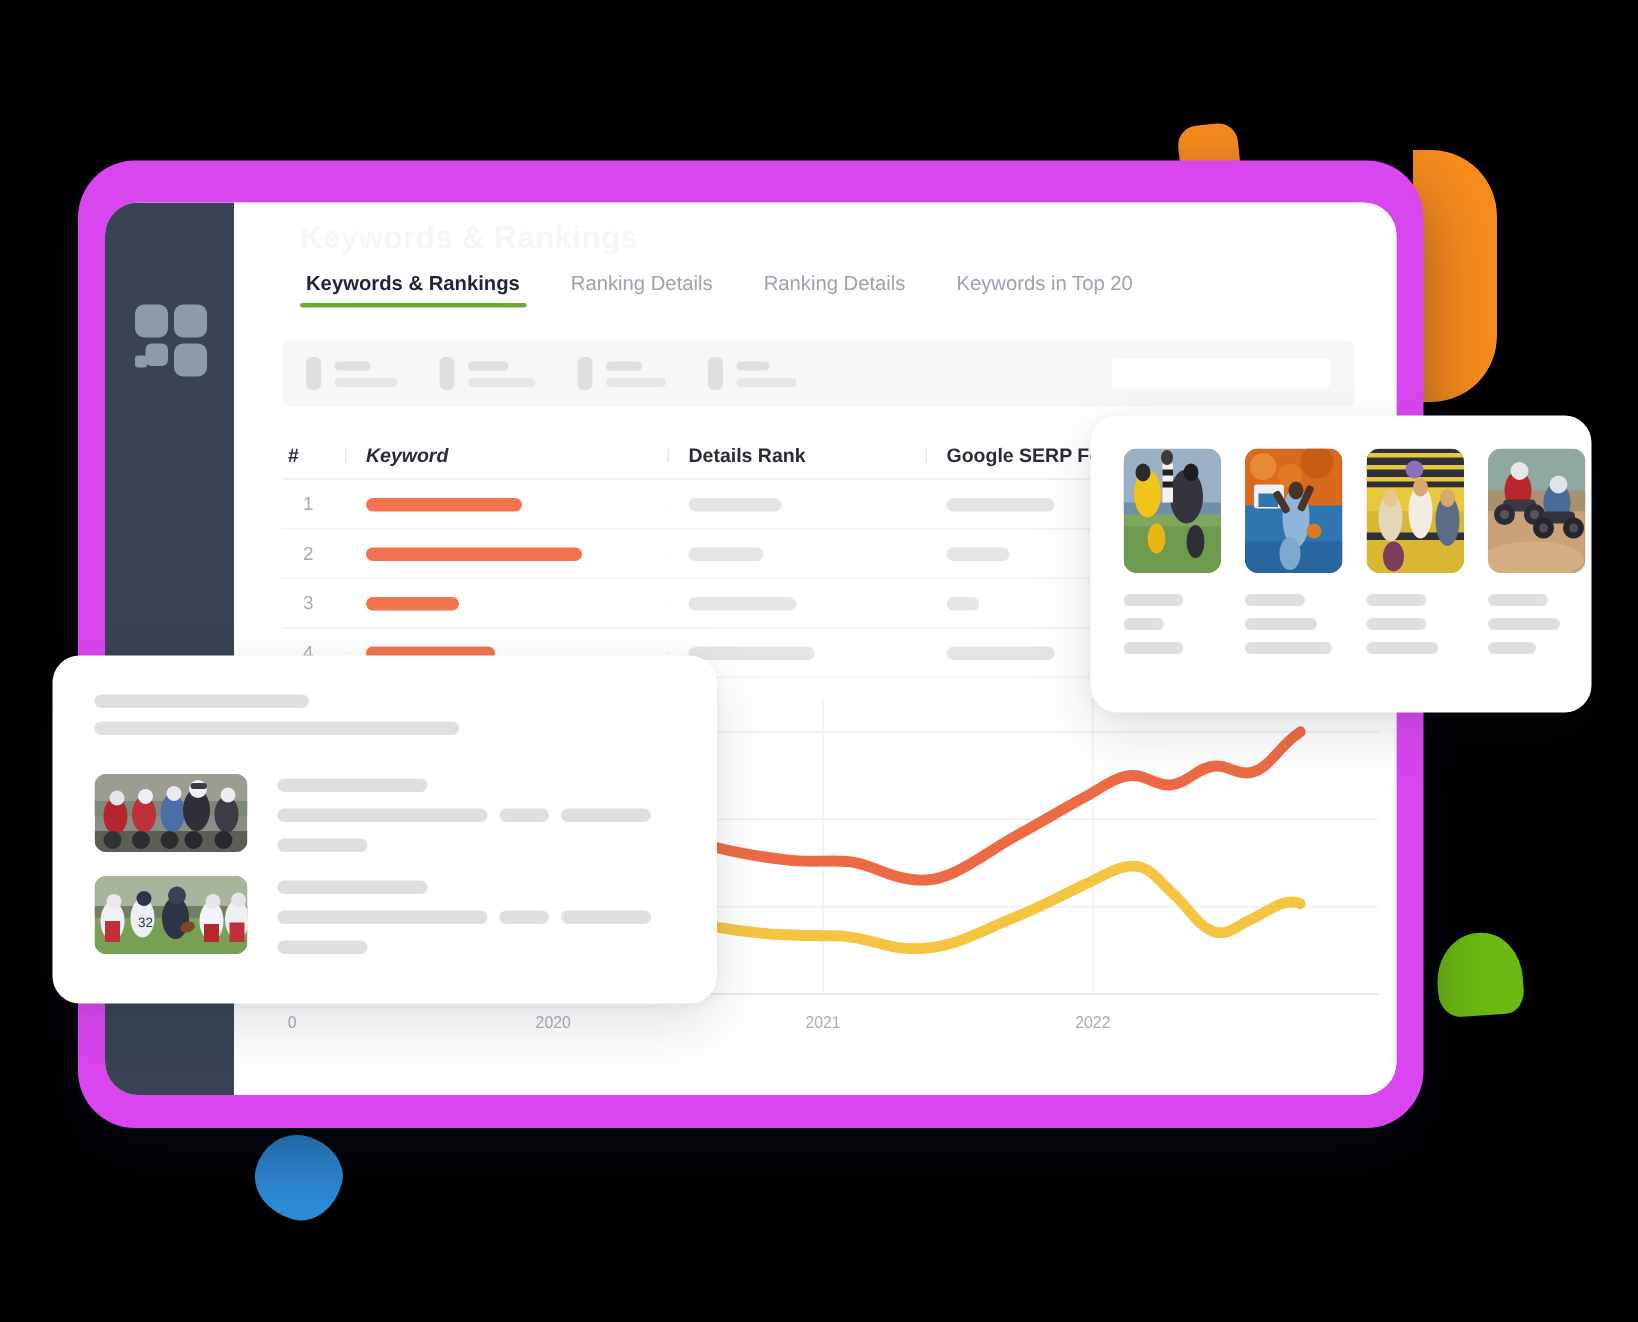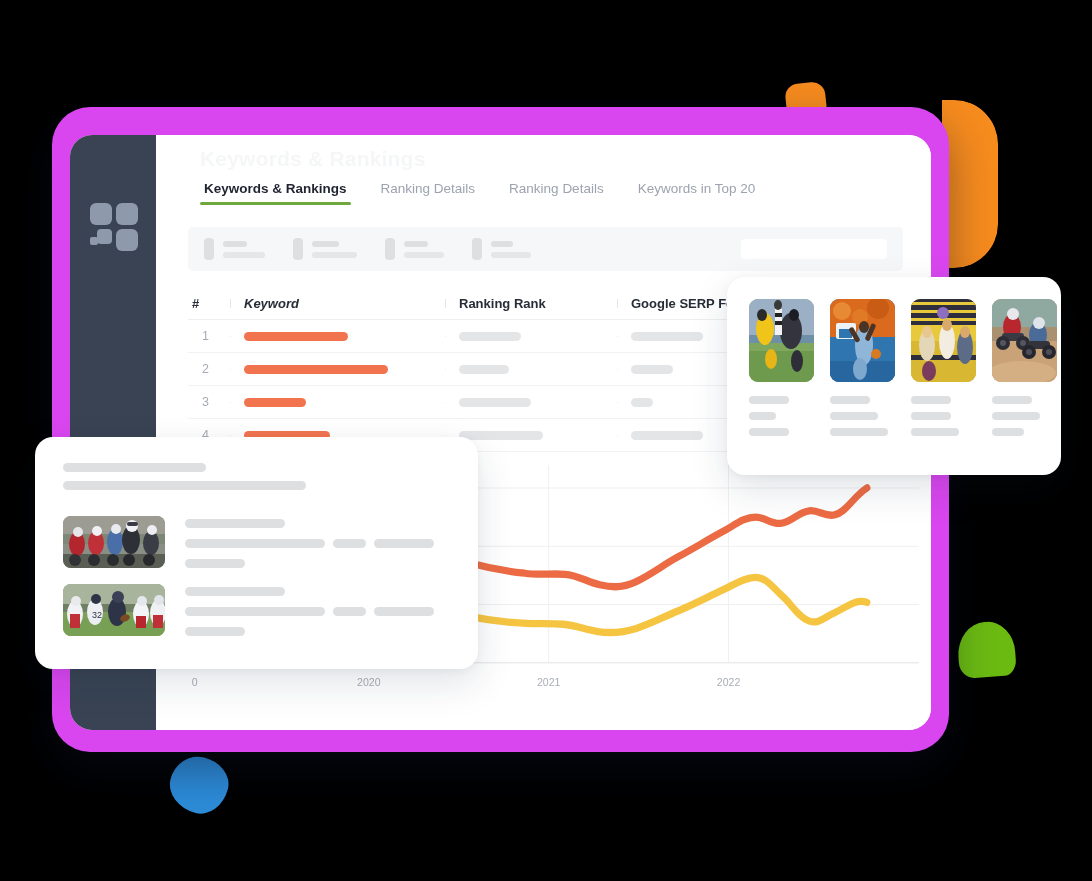--- a/index.html
+++ b/index.html
@@ -403,21 +403,21 @@
               <span class="sk sk-light" style="width:40px"></span>
             </span>
           </div>
           <div class="search-box" placeholder=""></div>
         </div>
 
         <div class="table">
           <div class="thead">
             <div class="th col-num">#</div>
             <div class="th col-kw divider">Keyword</div>
-            <div class="th col-rank divider">Ranking Rank</div>
+            <div class="th col-rank divider">Details Rank</div>
             <div class="th col-serp divider">Google SERP Fe</div>
           </div>
 
           <div class="trow">
             <div class="td col-num">1</div>
             <div class="td col-kw divider">
                 <span class="bar-orange" style="width:104px"></span>
               </div>
             <div class="td col-rank divider">
                 <span class="bar-grey" style="width:62px"></span>

